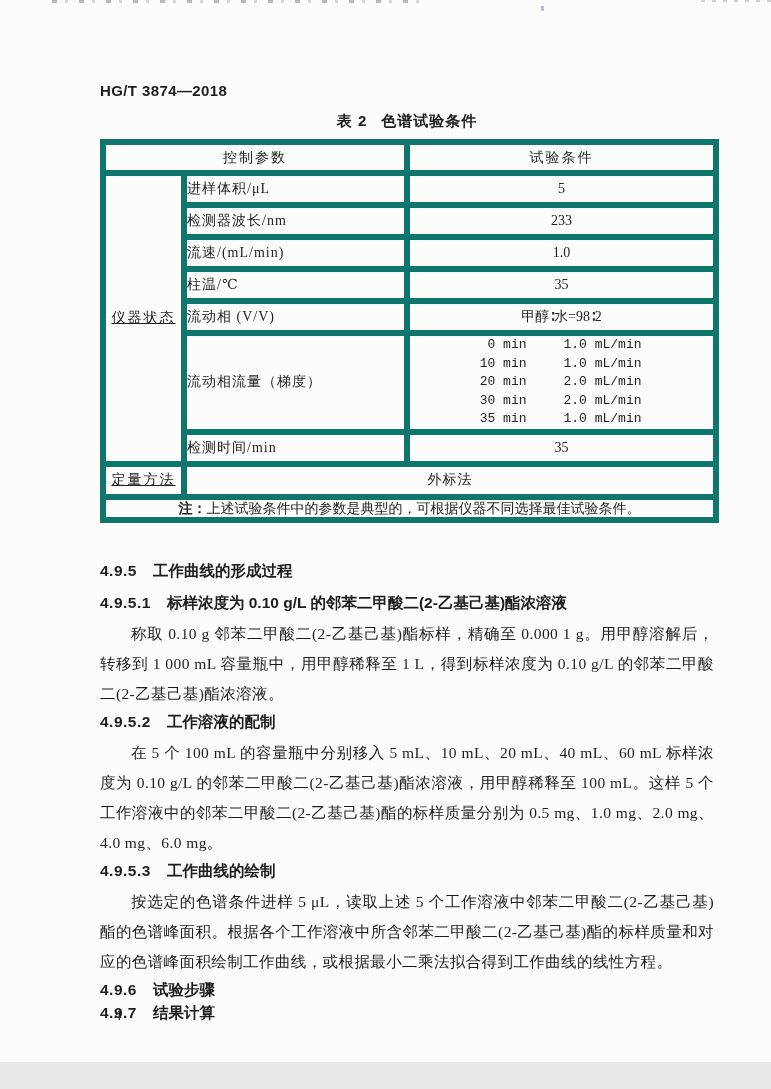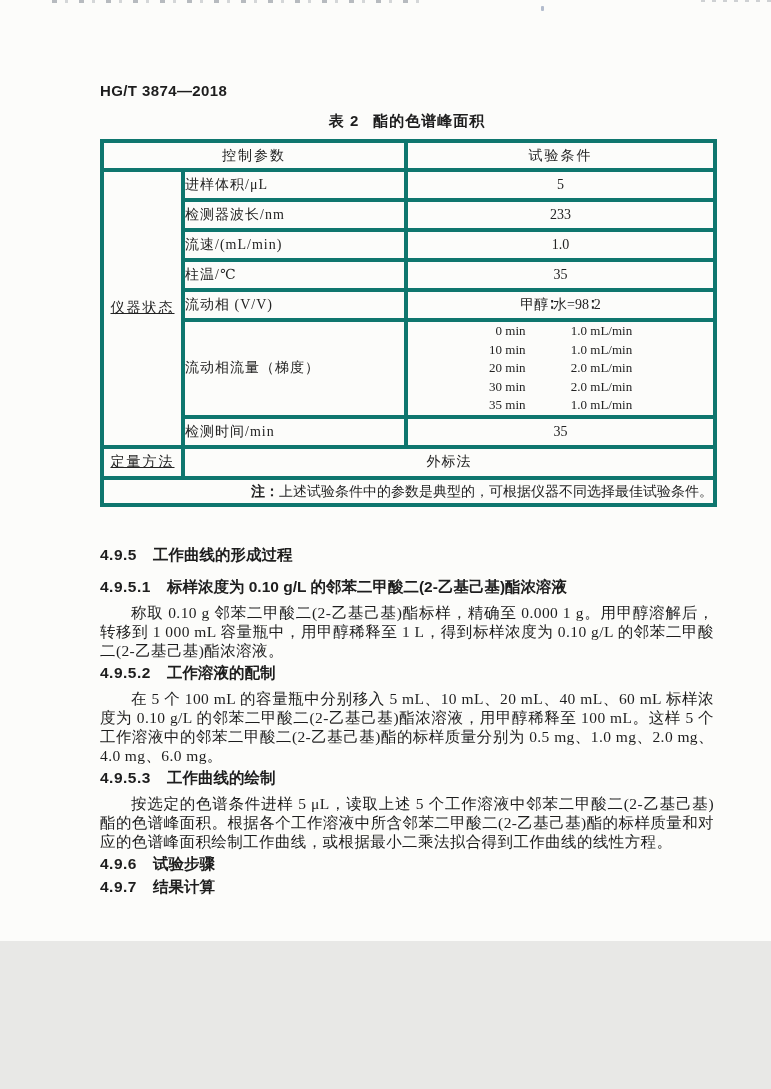--- a/index.html
+++ b/index.html
@@ -1,18 +1,18 @@
 <!DOCTYPE html>
 <html><head>
 <meta charset="utf-8">
 <style>
   html,body{margin:0;padding:0;background:#e8e8e6;}
   .page{
     position:relative;
-    width:771px;height:941px;
+    width:771px;height:1062px;
     margin:0 auto;
     background:#fcfcfa;
     overflow:hidden;
     font-family:"Liberation Serif","DejaVu Serif",serif;
     color:#1d1d1d;
   }
   
   .scan-strip{
     position:absolute;top:0;left:52px;width:370px;height:3px;
     background:repeating-linear-gradient(90deg,rgba(70,80,95,.38) 0 5px,transparent 5px 13px,rgba(70,80,95,.22) 13px 16px,transparent 16px 27px);
@@ -37,50 +37,50 @@
   .table-title .gap{display:inline-block;width:14px;}
 
   table.cond{
     border-collapse:collapse;margin-top:8px;width:613px;
     table-layout:fixed;
   }
   table.cond col.c1{width:81px;}
   table.cond col.c2{width:223px;}
   table.cond col.c3{width:309px;}
   table.cond th,table.cond td{
-    border:4px solid #0f766e;
+    border:6px solid #0f766e;
     font-weight:normal;font-size:14px;color:#232323;
     padding:0;
   }
   table.cond th{height:25px;text-align:center;letter-spacing:2px;}
   td.group{text-align:center;letter-spacing:2px;text-decoration:underline;}
   td.param{text-align:left;padding:0 6px 0 14px;height:26px;letter-spacing:1px;margin-top:39px;}
   td.value{text-align:center;font-size:13.5px;}
   td.gradient-cell{padding:6px 0;}
-  .grad-row{display:flex;justify-content:center;line-height:18.6px;font-size:13px;}
+  .grad-row{display:flex;justify-content:center;line-height:18.6px;font-size:13px;font-family:Liberation Mono, monospace;}
   .grad-time{width:56px;text-align:right;}
   .grad-sep{width:26px;}
   .grad-rate{width:100px;text-align:center;}
   td.span-value{text-align:center;height:27px;letter-spacing:1px;}
-  td.note-cell{padding:8px 12px 9px 44px;font-size:13px;line-height:22px;text-align:right;}
+  td.note-cell{padding:8px 12px 9px 44px;font-size:13px;line-height:17px;text-align:center;}
   .note-label{font-family:"Liberation Sans","DejaVu Sans",sans-serif;font-weight:bold;}
 
   .sec{
     display:flex;align-items:center;
     font-family:"Liberation Sans","DejaVu Sans",sans-serif;
     font-weight:bold;font-size:15.5px;line-height:20px;
     margin-top:3px;
   }
   .sec .sec-num{flex:0 0 auto;letter-spacing:.5px;}
   .sec .sec-gap{flex:0 0 16px;}
   .sec-first{margin-top:38px;}
   .sec-after-heading{margin-top:12px;}
   p.body-para{
     margin:6px 0 0 0;
-    font-size:15.5px;line-height:19px;
+    font-size:15.5px;line-height:30px;
     text-align:justify;text-indent:2em;
     letter-spacing:.4px;
   }
   p.body-para.no-space{margin-top:0;}
 
   .page-number{
     position:absolute;left:114px;top:1007px;
     font-size:15px;color:#2a2a2a;
   }
 </style>
@@ -90,21 +90,21 @@
 <div class="page">
   <div class="scan-strip"></div>
   <div class="scan-strip2"></div>
   <div class="scan-dot"></div>
 
   <div class="content">
 
     <div class="doc-number">HG/T 3874—2018</div>
 
     <div class="table-title">
-      <span>表 2</span><span class="gap"></span><span>酯的色谱峰面积</span>
+      <span>表 2</span><span class="gap"></span><span>色谱试验条件</span>
     </div>
 
     <table class="cond">
       <colgroup>
           <col class="c1">
           <col class="c2">
           <col class="c3">
         </colgroup>
       <tbody>
           <tr>

